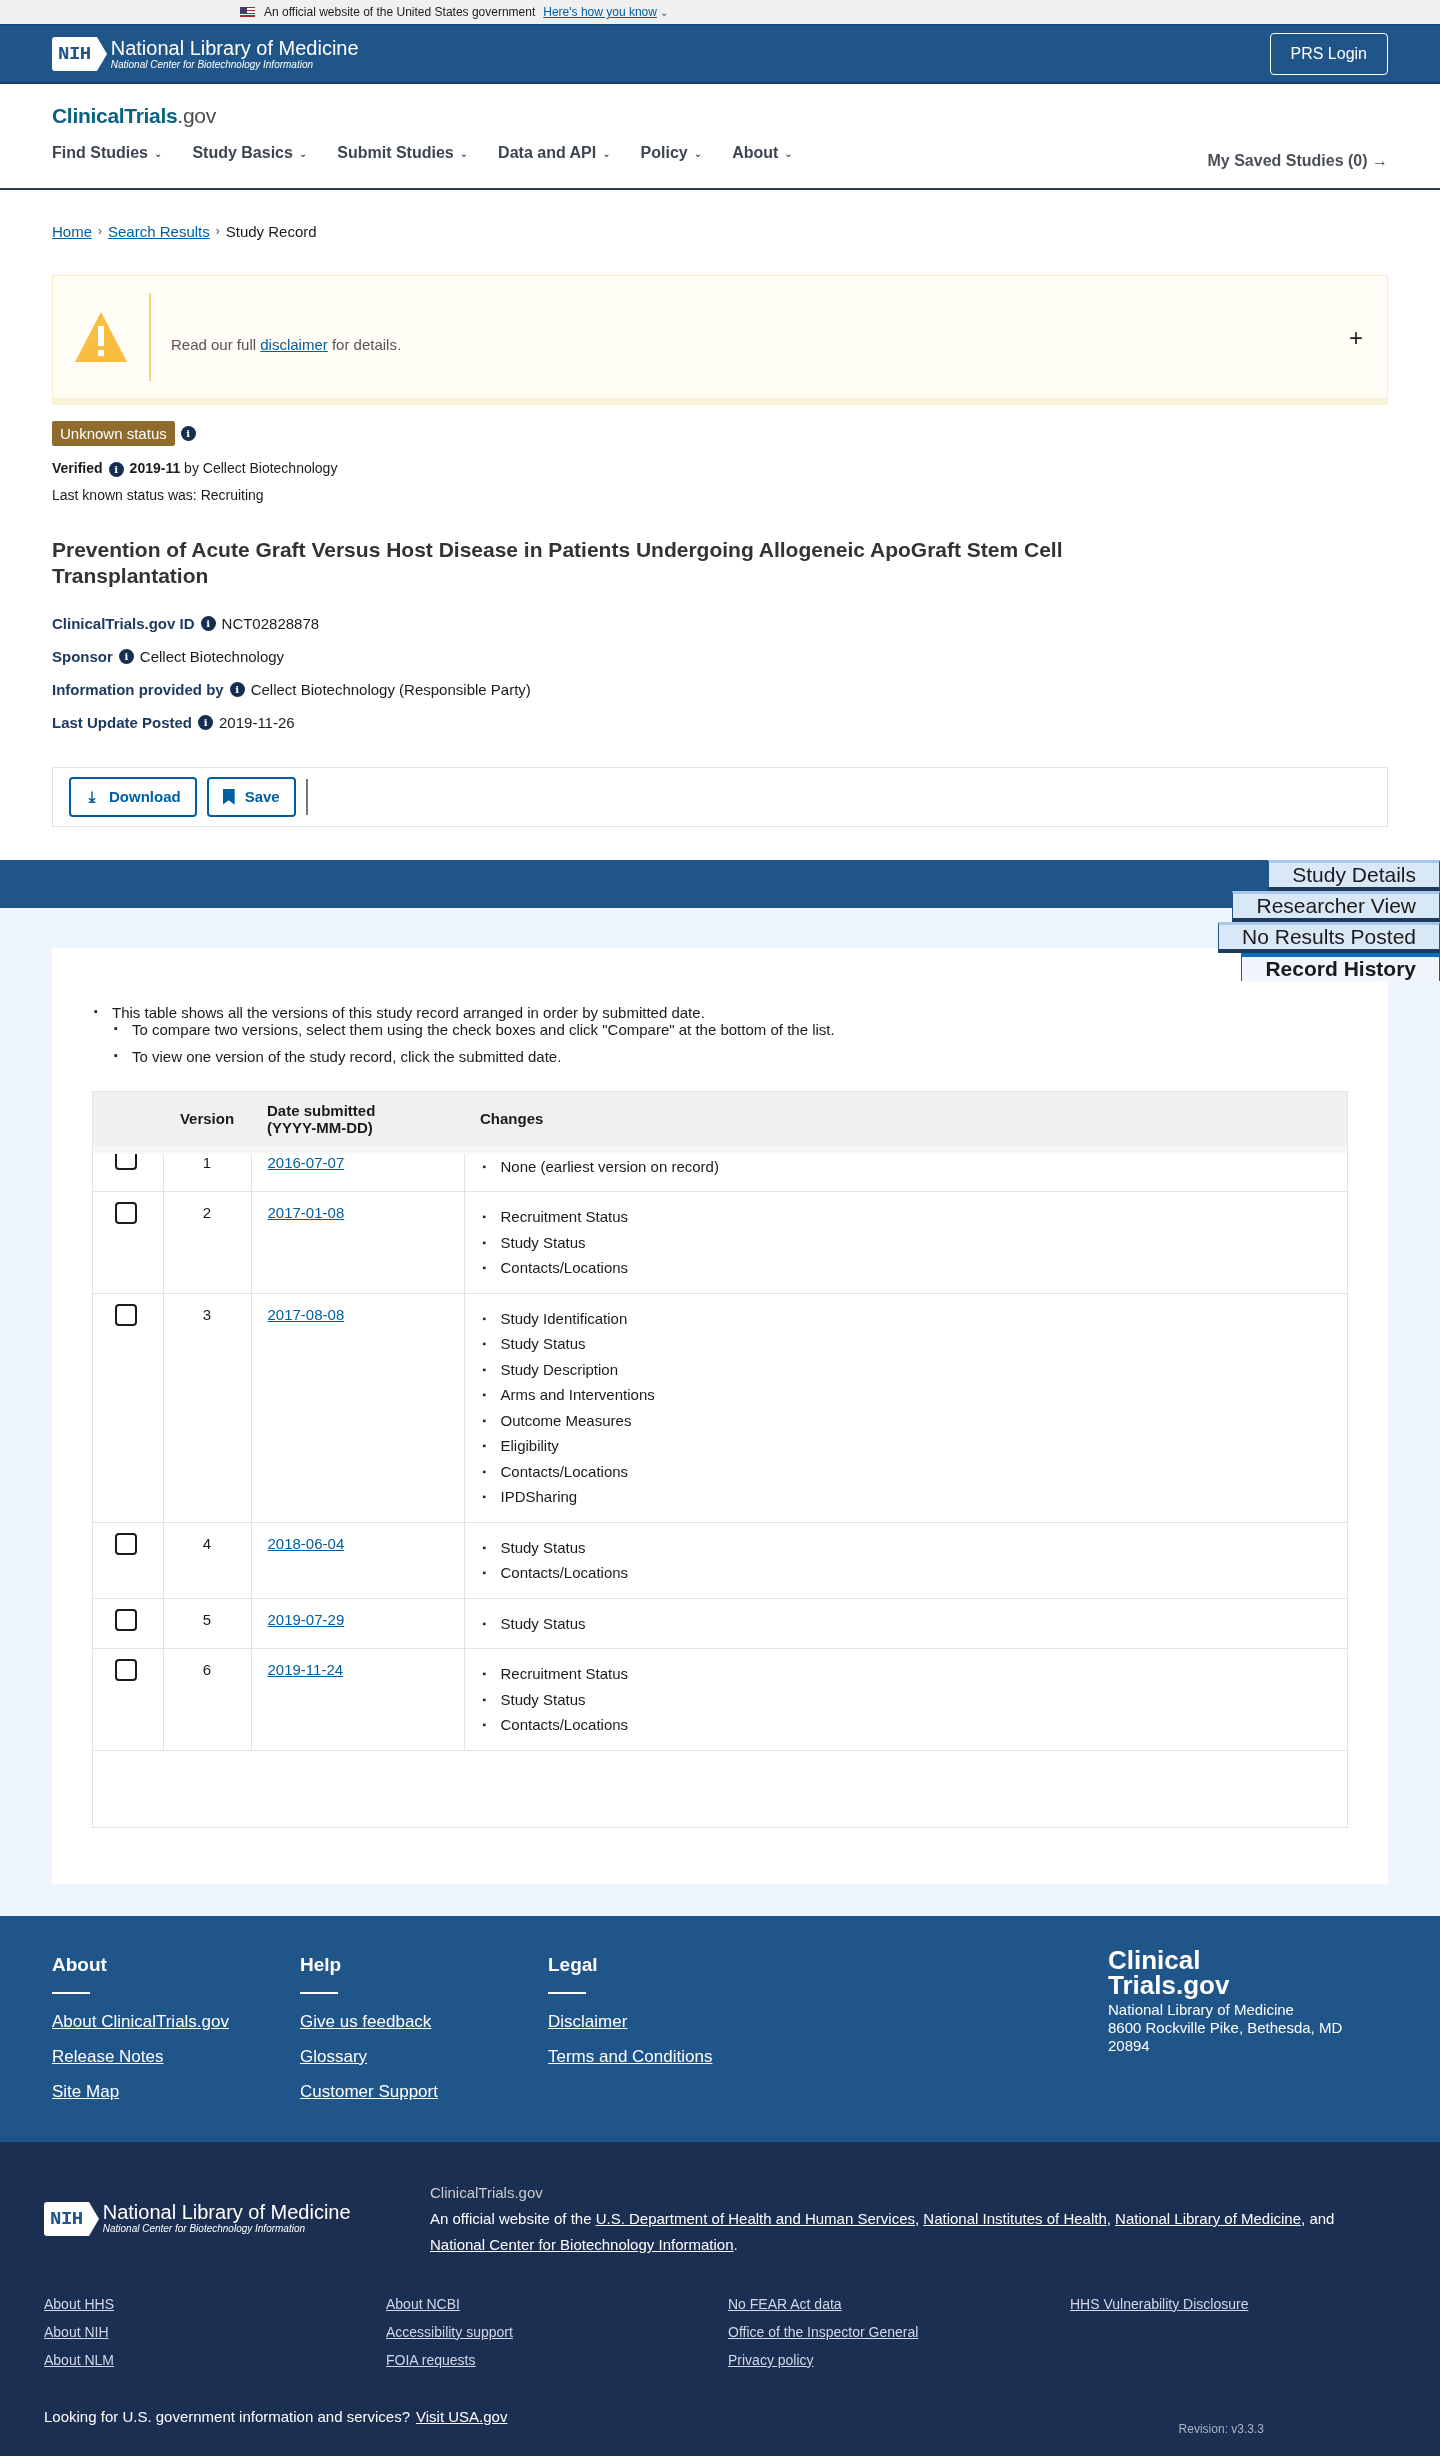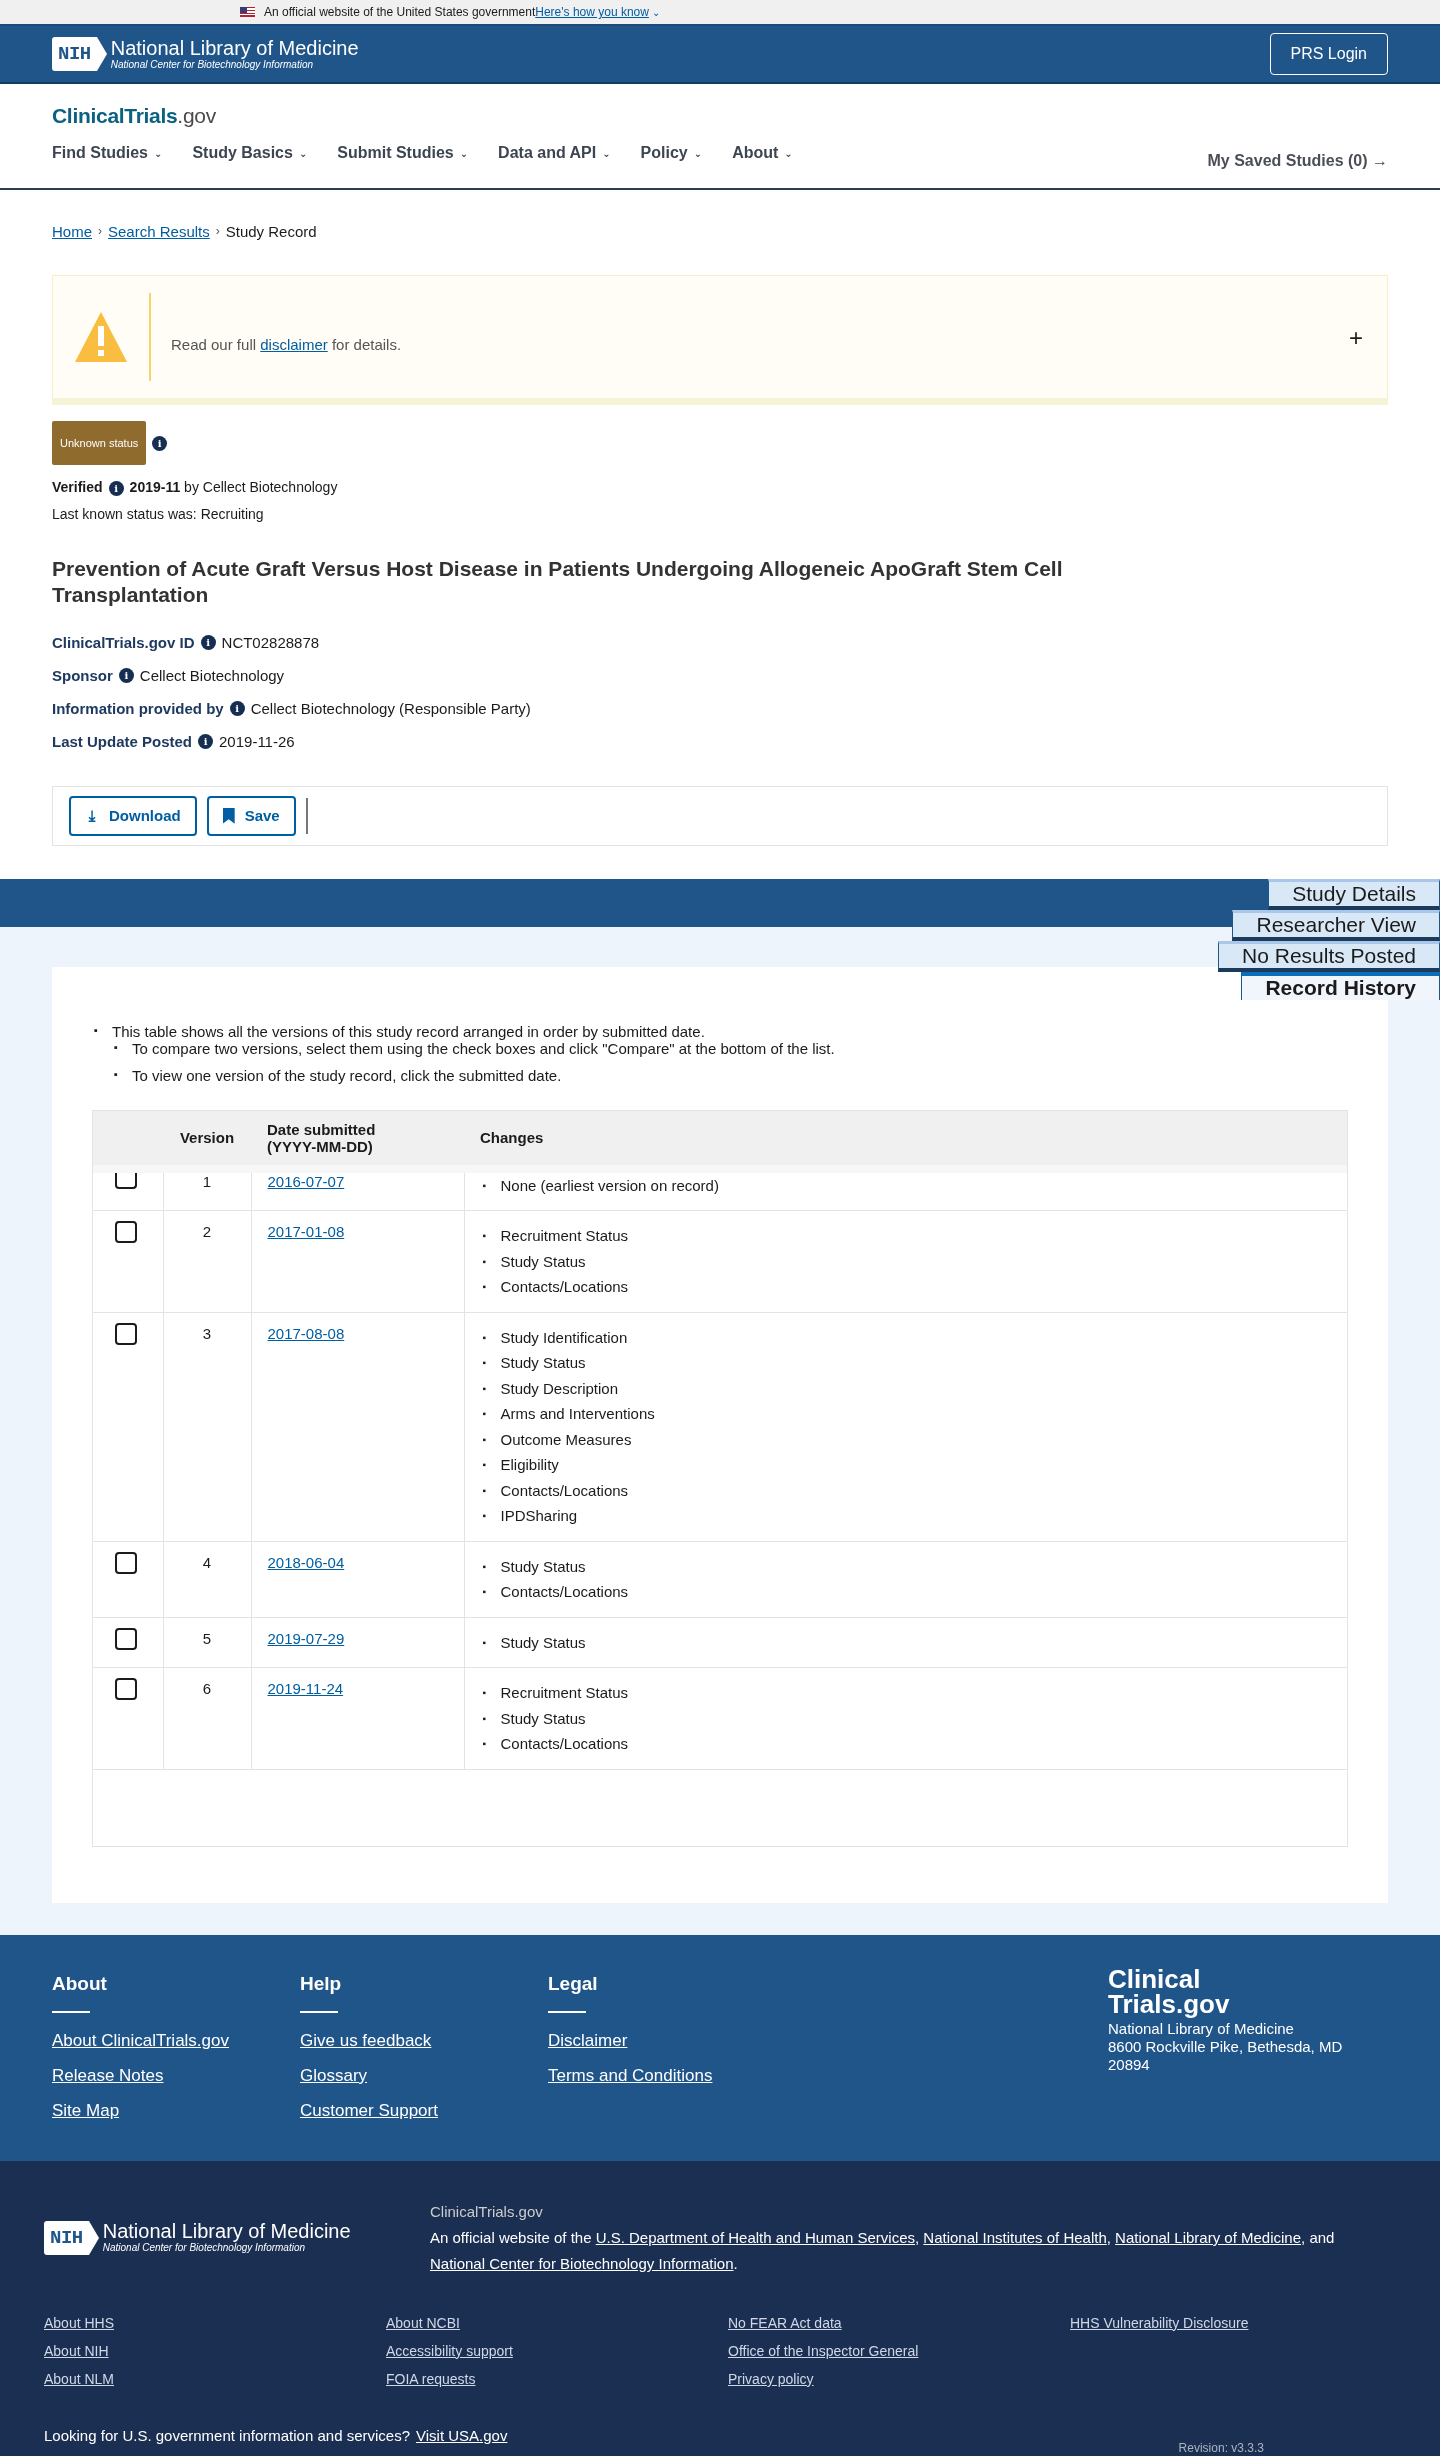--- a/index.html
+++ b/index.html
@@ -4,21 +4,21 @@
 <style>
   * { box-sizing: border-box; margin: 0; padding: 0; }
   html, body { width: 1440px; background: #ffffff; }
   body { font-family: "Liberation Sans", "DejaVu Sans", sans-serif; color: #1b1b1b; font-size: 16px; }
   a { color: #005ea2; }
 
   
   .gov-banner { height: 24px; background: #f0f0f0; display: flex; align-items: center; padding-left: 240px; font-size: 12px; color: #1b1b1b; }
   .flag { width: 15px; height: 10px; margin-right: 9px; background: repeating-linear-gradient(#b22234 0 1.4px, #fff 1.4px 2.8px); position: relative; }
   .flag::before { content: ""; position: absolute; left: 0; top: 0; width: 7px; height: 5.6px; background: #3c3b6e; }
-  .gov-banner a { color: #005ea2; text-decoration: underline; }
+  .gov-banner a { margin-left: 8px; color: #005ea2; text-decoration: underline; }
   .gov-banner .chev { color: #005ea2; font-size: 10px; margin-left: 3px; }
 
   
   .nlm-header { height: 60px; background: #20558a; border-top: 2px solid #1a4a7a; border-bottom: 2px solid #173c63; display: flex; align-items: center; justify-content: space-between; padding: 0 52px; }
   .nih-logo { display: flex; align-items: center; color: #fff; }
   .nih-box { background: #fff; color: #20558a; font-weight: bold; font-size: 19px; height: 34px; padding: 0 6px; display: flex; align-items: center; border-radius: 3px 0 0 3px; position: relative; margin-right: 14px; letter-spacing: -0.5px; font-family: Liberation Mono, monospace; }
   .nih-box::after { content: ""; position: absolute; right: -10px; top: 0; border-left: 10px solid #fff; border-top: 17px solid transparent; border-bottom: 17px solid transparent; }
   .nih-text .t1 { font-size: 20px; line-height: 21px; }
   .nih-text .t2 { font-size: 10px; font-style: italic; line-height: 12px; }
   .prs-btn { border: 1px solid #fff; border-radius: 4px; color: #fff; background: transparent; padding: 0 20px; height: 42px; font-size: 16px; font-family: inherit; }
@@ -45,21 +45,21 @@
   .warn-tri span::after { content: ""; position: absolute; left: 0; top: 24px; width: 6px; height: 6px; background: #fff; }
   .disclaimer-body { border-left: 2px solid #f5d56c; height: 88px; padding-left: 20px; display: flex; flex-direction: column; justify-content: center; }
   .disclaimer-title { font-size: 19px; font-weight: bold; color: #1b1b1b; }
   .disclaimer-sub { font-size: 15px; color: #555; margin-top: 14px; }
   .disclaimer-sub a { text-decoration: underline; }
   .disclaimer-expand { position: absolute; right: 24px; top: 48px; font-size: 24px; color: #1b1b1b; background: none; border: none; }
 
   
   .study-meta { padding: 16px 52px 0; }
   .status-row { display: flex; align-items: center; }
-  .status-badge { background: #8f6b2e; color: #fff; font-size: 11px; padding: 16px 8px; border-radius: 2px; }
+  .status-badge { background: #8f6b2e; color: #fff; font-size: 15px; padding: 4px 8px; border-radius: 2px; }
   .info-i { display: inline-flex; width: 15px; height: 15px; border-radius: 50%; background: #162e51; color: #fff; font-size: 10px; font-weight: bold; align-items: center; justify-content: center; font-family: "DejaVu Serif", serif; margin: 0 6px; vertical-align: middle; }
   .verified { font-size: 14px; margin-top: 14px; }
   .verified b { font-weight: bold; }
   .last-known { font-size: 14px; margin-top: 10px; color: #1b1b1b; }
   .study-title { font-size: 21px; font-weight: bold; color: #333; margin-top: 34px; line-height: 26px; width: 1050px; }
   .facts { margin-top: 26px; }
   .fact { font-size: 15px; margin-bottom: 16px; display: flex; align-items: center; }
   .fact .lbl { color: #1f3a60; font-weight: bold; }
 
   

